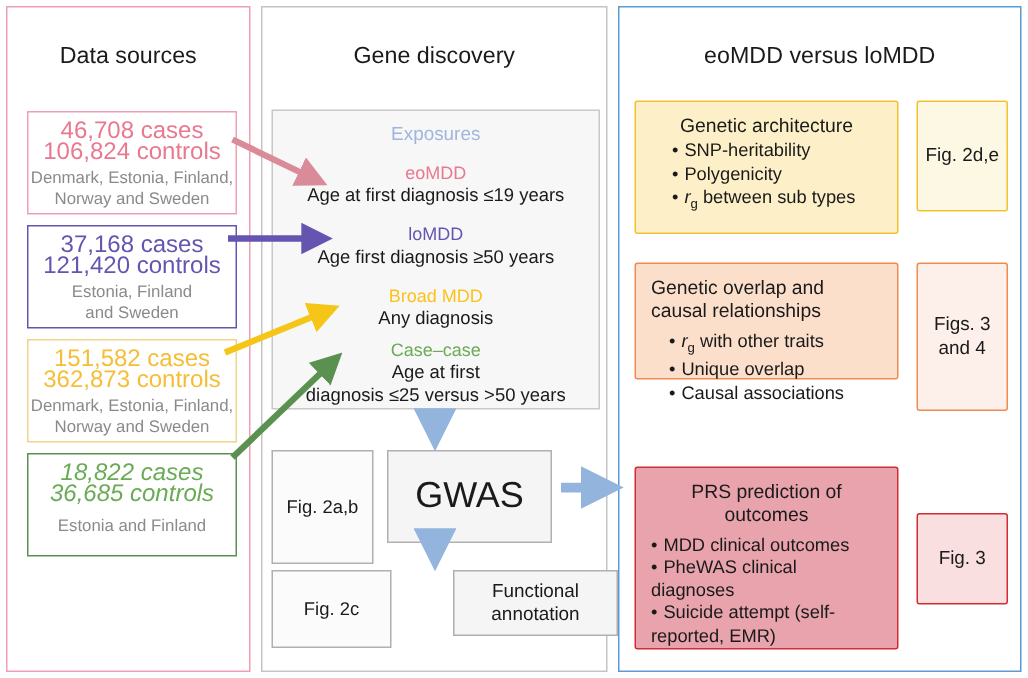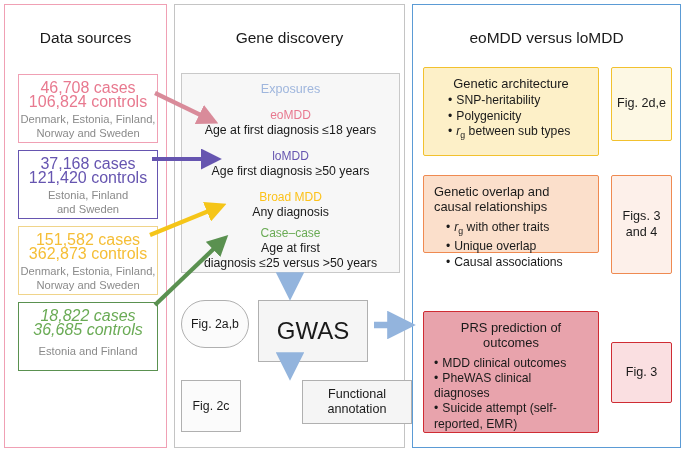--- a/index.html
+++ b/index.html
@@ -58,23 +58,23 @@
   .exp-label.lo{color:#6655b0;}
   .exp-label.broad{color:#fcc21b;}
   .exp-label.cc{color:#6aab55;}
 
   .flow-box{
     position:absolute;box-sizing:border-box;
     background:#f5f5f5;border:1.1px solid #b0b0b0;
     display:flex;align-items:center;justify-content:center;text-align:center;
     color:#1a1a1a;
   }
-  #fig2ab{left:6px;top:295px;width:68px;height:48px;font-size:12.3px;background:#fbfbfb;border-radius:24px;}
+  #fig2ab{left:6px;top:295px;width:68px;height:76px;font-size:12.3px;background:#fbfbfb;}
   #gwas{left:83px;top:295px;width:110px;height:62px;font-size:24px;}
-  #fig2c{left:6px;top:375px;width:60px;height:52px;font-size:12.3px;background:#fbfbfb;}
+  #fig2c{left:6px;top:375px;width:80px;height:52px;font-size:12.3px;background:#fbfbfb;}
   #funcann{left:83px;top:375px;width:110px;height:44px;font-size:12.6px;line-height:15px;margin-left:44px;}
 
   
   .res-box{
     position:absolute;box-sizing:border-box;
     border-width:1.4px;border-style:solid;border-radius:2px;
     padding:8px 10px 6px 10px;color:#1a1a1a;
   }
   .res-title{font-size:12.9px;line-height:15.4px;text-align:center;}
   .res-list{margin:2px 0 0 0;padding:0;list-style:none;}
@@ -139,21 +139,21 @@
     </div>
   </div>
 
   <div class="panel" id="panel-gene">
     <div class="panel-title">Gene discovery</div>
 
     <div id="exposures-box">
       <div class="exp-head">Exposures</div>
 
       <div class="exp-label eo">eoMDD</div>
-      <div class="exp-desc">Age at first diagnosis ≤18 years</div>
+      <div class="exp-desc">Age at first diagnosis ≤19 years</div>
 
       <div class="exp-label lo">loMDD</div>
       <div class="exp-desc">Age first diagnosis ≥50 years</div>
 
       <div class="exp-label broad">Broad MDD</div>
       <div class="exp-desc">Any diagnosis</div>
 
       <div class="exp-label cc" style="margin-top:6px">Case–case</div>
       <div class="exp-desc">Age at first</div>
       <div class="exp-desc">diagnosis ≤25 versus &gt;50 years</div>

